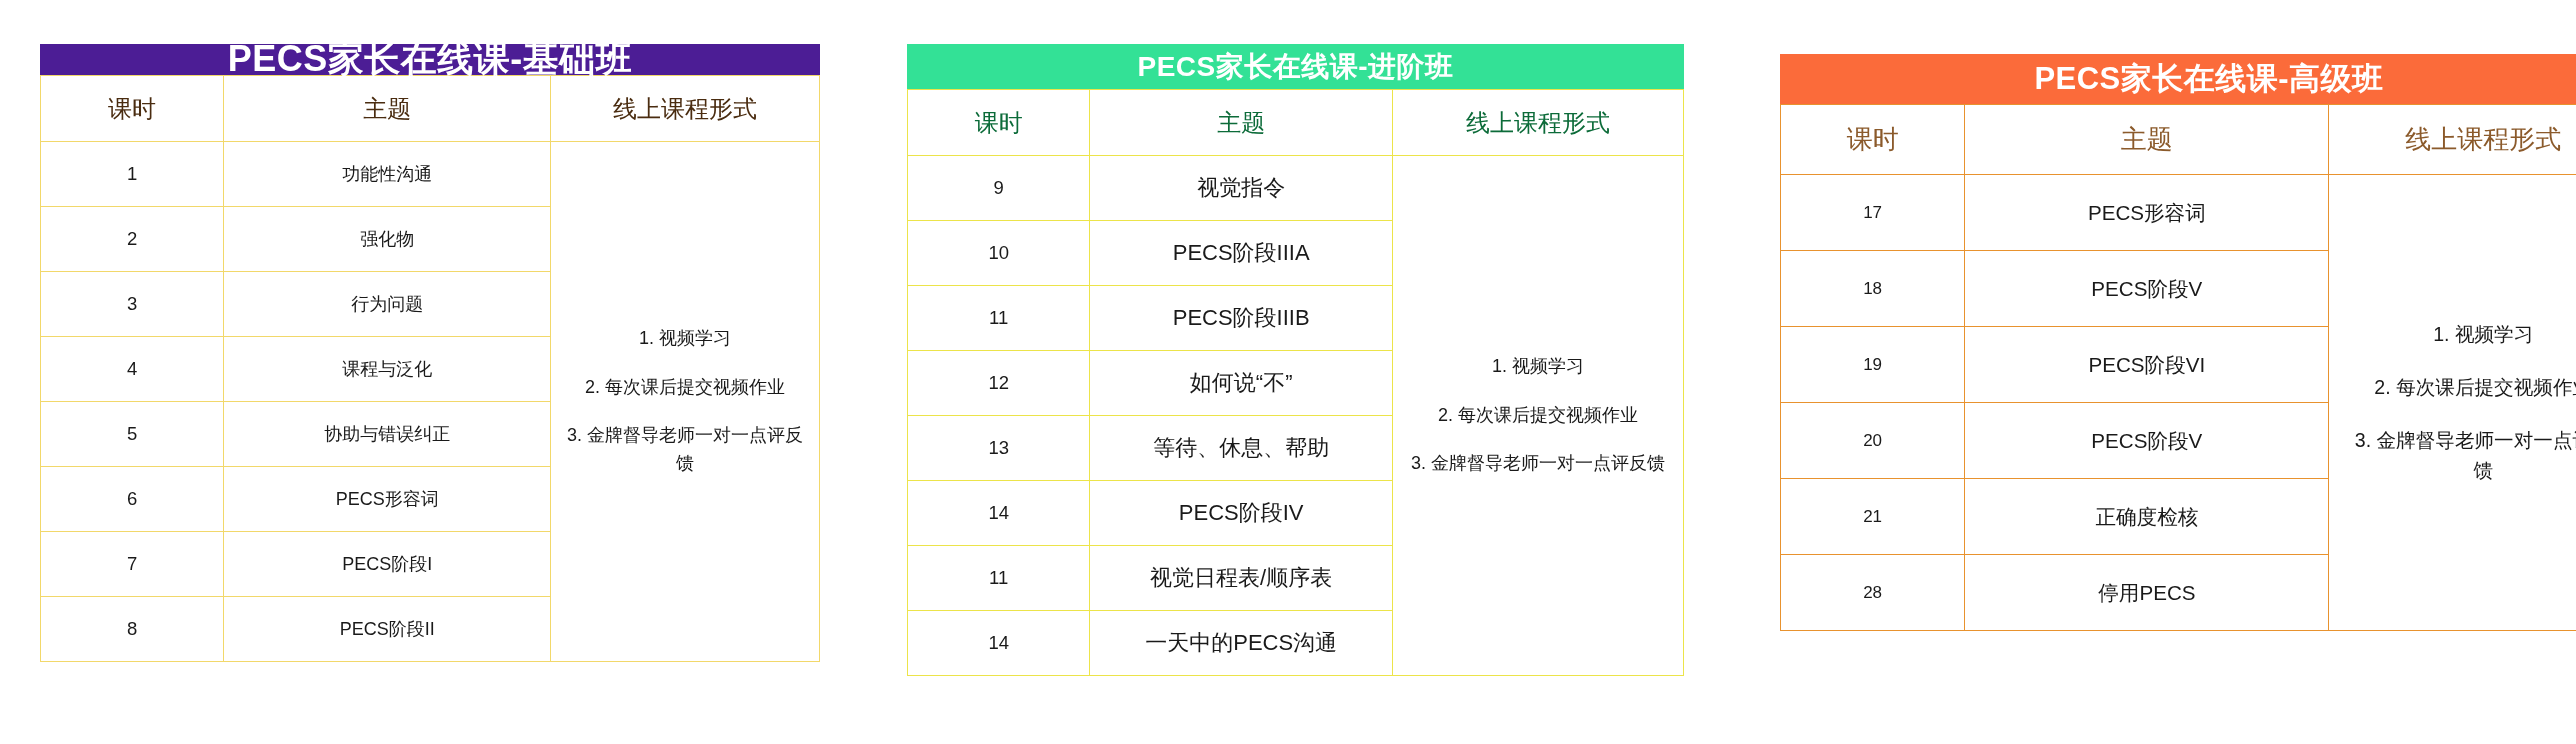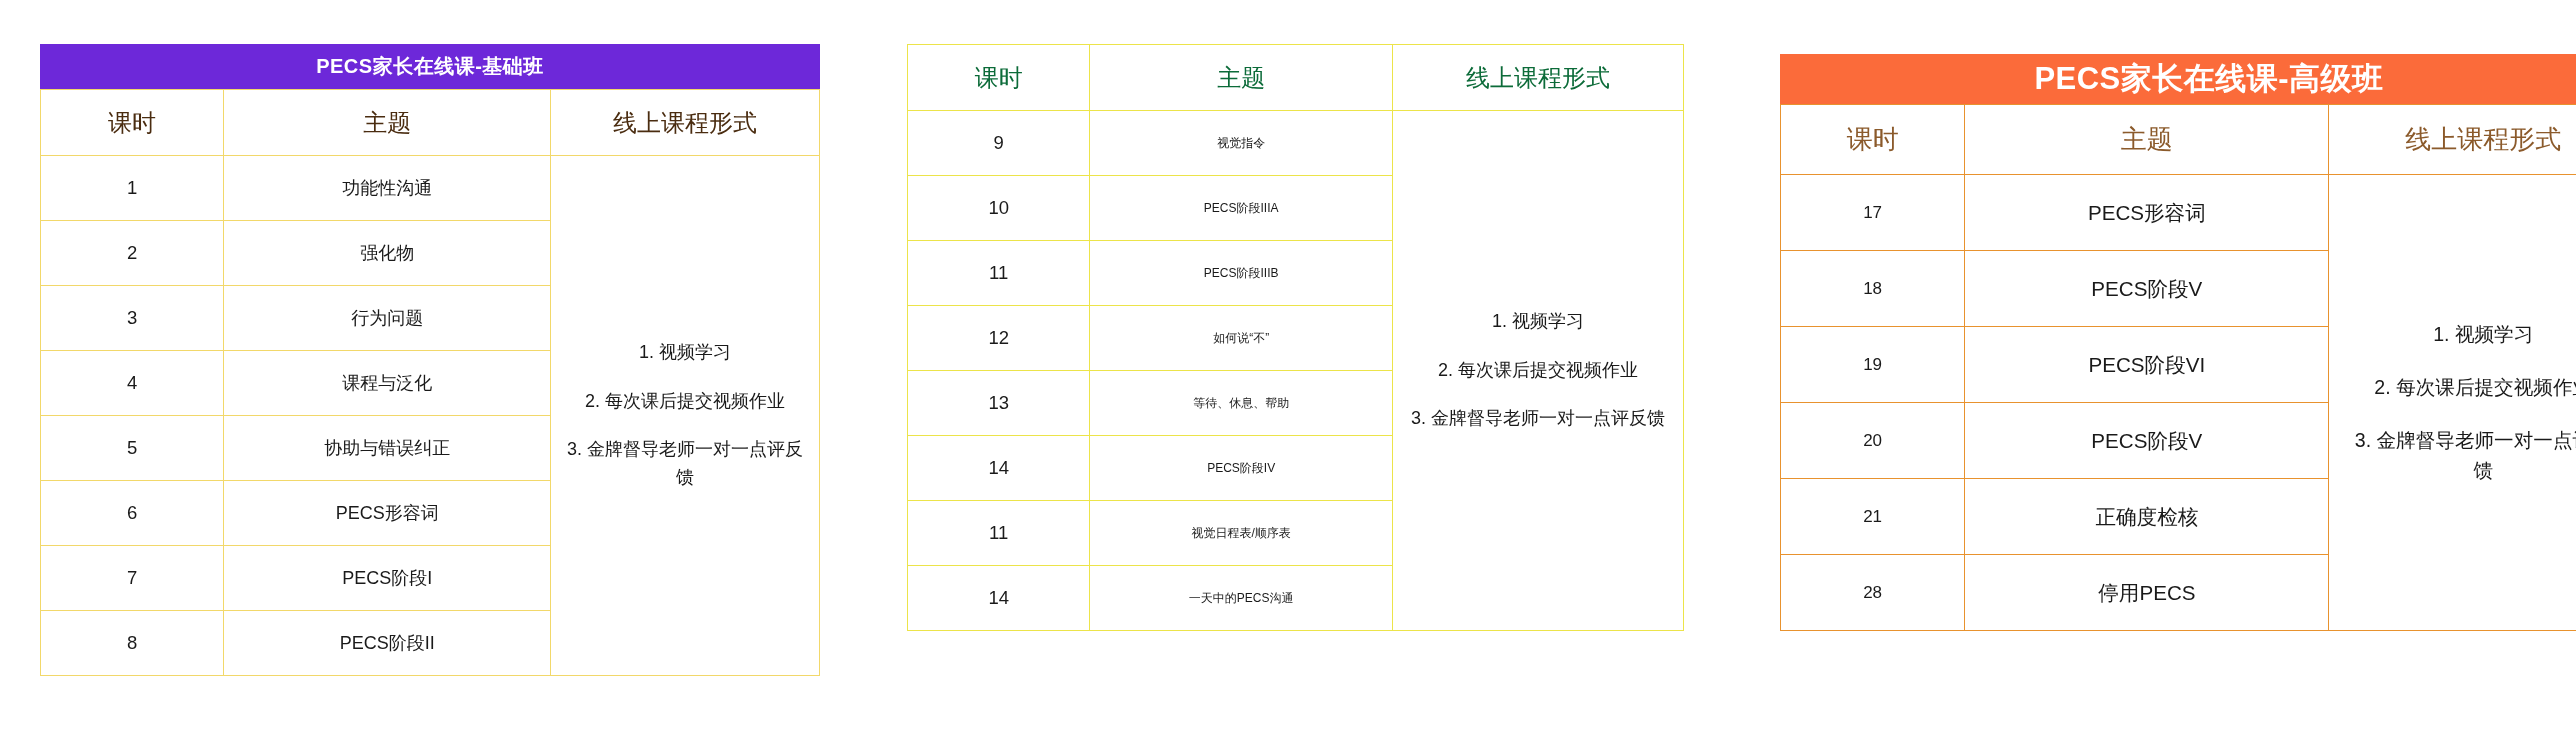--- a/index.html
+++ b/index.html
@@ -67,23 +67,23 @@
   }
   .cell-format p:last-child { margin-bottom: 0; }
 
   
   #card-basic {
     left: 40px;
     top: 44px;
     width: 780px;
   }
   #card-basic .card-title {
-    height: 45px;
-    background: #6d28d9;
-    font-size: 20px;
+    height: 31px;
+    background: #4c1d95;
+    font-size: 36px;
   }
   #card-basic table.course-table td,
   #card-basic table.course-table th {
     border: 1px solid #f2d86a;
   }
   #card-basic .col-head { color: #4a2c10; font-size: 24px; height: 66px; }
   #card-basic .cell-lesson { font-size: 18.5px; height: 65px; }
   #card-basic .cell-topic  { font-size: 18px; height: 65px; }
   #card-basic .cell-format { font-size: 18px; padding: 0 13.4px; }
 
@@ -97,21 +97,21 @@
     height: 45px;
     background: #33e196;
     font-size: 28px;
   }
   #card-advanced table.course-table td,
   #card-advanced table.course-table th {
     border: 1px solid #ece44a;
   }
   #card-advanced .col-head { color: #0c6b39; font-size: 24px; height: 66px; }
   #card-advanced .cell-lesson { font-size: 18.5px; height: 65px; }
-  #card-advanced .cell-topic  { font-size: 12px; height: 65px; }
+  #card-advanced .cell-topic  { font-size: 22px; height: 65px; }
   #card-advanced .cell-format { font-size: 18px; padding: 0 13.4px; }
 
   
   #card-senior {
     left: 1780px;
     top: 54px;
     width: 858px;
   }
   #card-senior .card-title {
     height: 50px;
@@ -181,20 +181,21 @@
       </tr>
       <tr>
         <td class="cell-lesson">8</td>
         <td class="cell-topic">PECS阶段II</td>
       </tr>
     </tbody>
   </table>
 </div>
 
 <div class="course-card" id="card-advanced">
+  <div class="card-title">PECS家长在线课-进阶班</div>
   <table class="course-table">
     <colgroup>
         <col style="width:23.5%">
         <col style="width:39%">
         <col style="width:37.5%">
       </colgroup>
     <thead>
       <tr>
         <th class="col-head">课时</th>
         <th class="col-head">主题</th>

